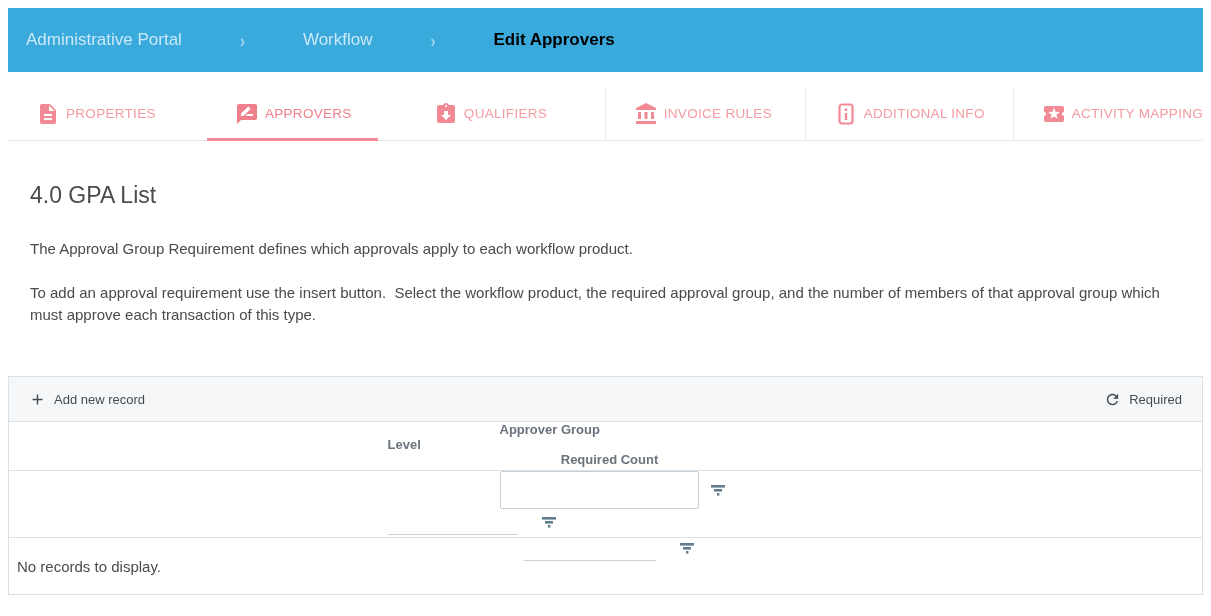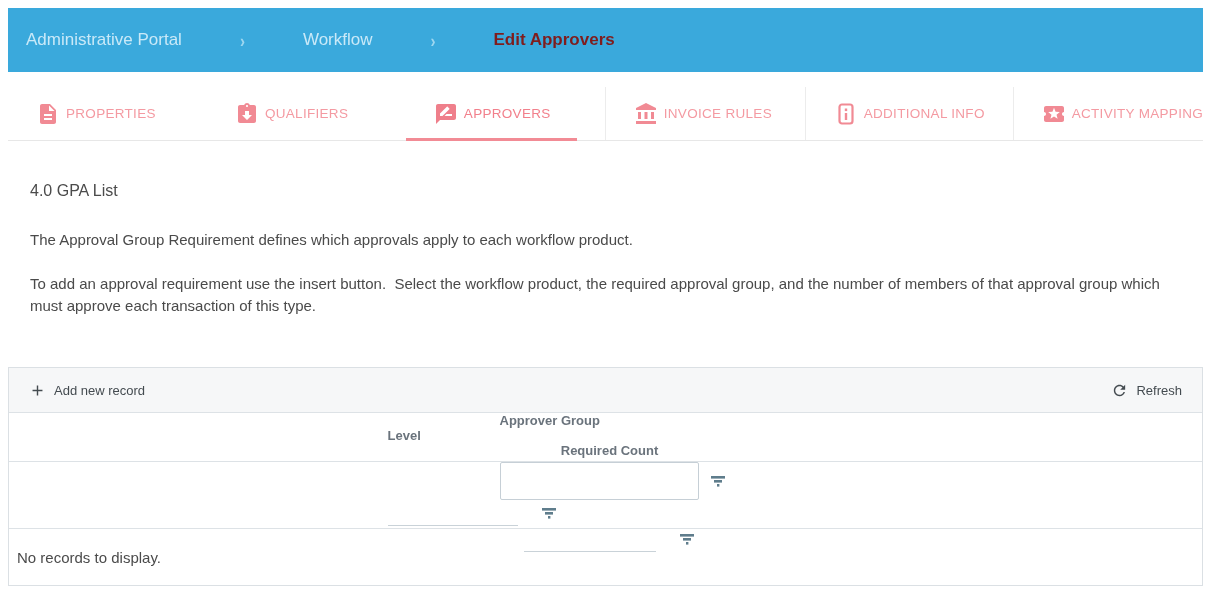--- a/index.html
+++ b/index.html
@@ -16,21 +16,21 @@
     height:64px;
     background:#3aa9dc;
     display:flex;
     align-items:center;
     padding:0 18px;
     box-sizing:border-box;
     gap:44px;
   }
   .crumb { font-size:17px; color:#c9e9f8; cursor:pointer; }
   .crumb-sep { font-size:15px; color:#9ed7f0; margin:0 14px; font-weight:bold; transform:scaleY(1.2); }
-  .crumb.current { color:#7f1d1d; font-weight:bold; cursor:default;text-align:center; }
+  .crumb.current { color:#000000; font-weight:bold; cursor:default;text-align:center; }
 
   
   .tabstrip {
     margin-top:15px;
     display:flex;
     border-bottom:1px solid #e7e7e7;
     height:53px;
     gap:28px;
   }
   .tab {
@@ -55,21 +55,21 @@
     position:absolute;
     left:0; right:0; bottom:-1px;
     height:3px;
     background:#f28b95;
   }
 
   
   .content { padding:0 22px; }
   .page-title {
     margin:41px 0 0 0;
-    font-size:16px;
+    font-size:23px;
     font-weight:400;
     color:#4b4b4b;
   }
   .desc { font-size:15px; color:#4a4a4a; line-height:22px; margin:0; max-width:1140px; }
   .desc.first { margin-top:29px; }
   .desc.second { margin-top:22px; white-space:pre-wrap; }
 
   
   .grid {
     margin-top:50px;
@@ -151,36 +151,36 @@
 
   <div class="tab">
     <span class="ticon">
       <svg viewBox="0 0 24 24" fill="currentColor">
           <path d="M14 2H6c-1.1 0-1.99.9-1.99 2L4 20c0 1.1.89 2 1.99 2H18c1.1 0 2-.9 2-2V8l-6-6zm2 16H8v-2h8v2zm0-4H8v-2h8v2zm-3-5V3.5L18.5 9H13z"></path>
         </svg>
     </span>
     <span class="tab-label">PROPERTIES</span>
   </div>
 
+  <div class="tab active">
+    <span class="ticon">
+      <svg viewBox="0 0 24 24" fill="currentColor">
+          <path d="M20 2H4c-1.1 0-1.99.9-1.99 2L2 22l4-4h14c1.1 0 2-.9 2-2V4c0-1.1-.9-2-2-2zM6 14v-2.47l6.88-6.88c.2-.2.51-.2.71 0l1.77 1.77c.2.2.2.51 0 .71L8.47 14H6zm12 0h-7.5l2-2H18v2z"></path>
+        </svg>
+    </span>
+    <span class="tab-label">APPROVERS</span>
+  </div>
+
   <div class="tab">
     <span class="ticon">
       <svg viewBox="0 0 24 24" fill="currentColor">
           <path d="M19 3h-4.18C14.4 1.84 13.3 1 12 1c-1.3 0-2.4.84-2.82 2H5c-1.1 0-2 .9-2 2v14c0 1.1.9 2 2 2h14c1.1 0 2-.9 2-2V5c0-1.1-.9-2-2-2zm-7 0c.55 0 1 .45 1 1s-.45 1-1 1-1-.45-1-1 .45-1 1-1zm0 15l-5-5h3V9h4v4h3l-5 5z"></path>
         </svg>
     </span>
     <span class="tab-label">QUALIFIERS</span>
-  </div>
-
-  <div class="tab active">
-    <span class="ticon">
-      <svg viewBox="0 0 24 24" fill="currentColor">
-          <path d="M20 2H4c-1.1 0-1.99.9-1.99 2L2 22l4-4h14c1.1 0 2-.9 2-2V4c0-1.1-.9-2-2-2zM6 14v-2.47l6.88-6.88c.2-.2.51-.2.71 0l1.77 1.77c.2.2.2.51 0 .71L8.47 14H6zm12 0h-7.5l2-2H18v2z"></path>
-        </svg>
-    </span>
-    <span class="tab-label">APPROVERS</span>
   </div>
 
   <div class="tab sep-left">
     <span class="ticon">
       <svg viewBox="0 0 24 24" fill="currentColor">
           <path d="M4 10h3v7H4zM10.5 10h3v7h-3zM2 19h20v3H2zM17 10h3v7h-3zM12 1L2 6v2h20V6z"></path>
         </svg>
     </span>
     <span class="tab-label">INVOICE RULES</span>
   </div>
@@ -219,21 +219,21 @@
     <button class="tool-btn">
       <svg viewBox="0 0 24 24" fill="currentColor">
           <path d="M19 13h-6v6h-2v-6H5v-2h6V5h2v6h6v2z"></path>
         </svg>
       <span>Add new record</span>
     </button>
     <button class="tool-btn">
       <svg viewBox="0 0 24 24" fill="currentColor">
           <path d="M17.65 6.35C16.2 4.9 14.21 4 12 4c-4.42 0-7.99 3.58-8 8s3.57 8 7.99 8c3.73 0 6.84-2.55 7.73-6h-2.08c-.82 2.33-3.04 4-5.65 4-3.31 0-6-2.69-6-6s2.69-6 6-6c1.66 0 3.14.69 4.22 1.78L13 11h7V4l-2.35 2.35z"></path>
         </svg>
-      <span>Refresh</span>
+      <span>Required</span>
     </button>
   </div>
 
   <div class="grid-row grid-header">
     <div class="col-1 hcell">Approver Group</div>
     <div class="col-2 hcell">Level</div>
     <div class="col-3 hcell">Required Count</div>
   </div>
 
   <div class="grid-row grid-filter">

